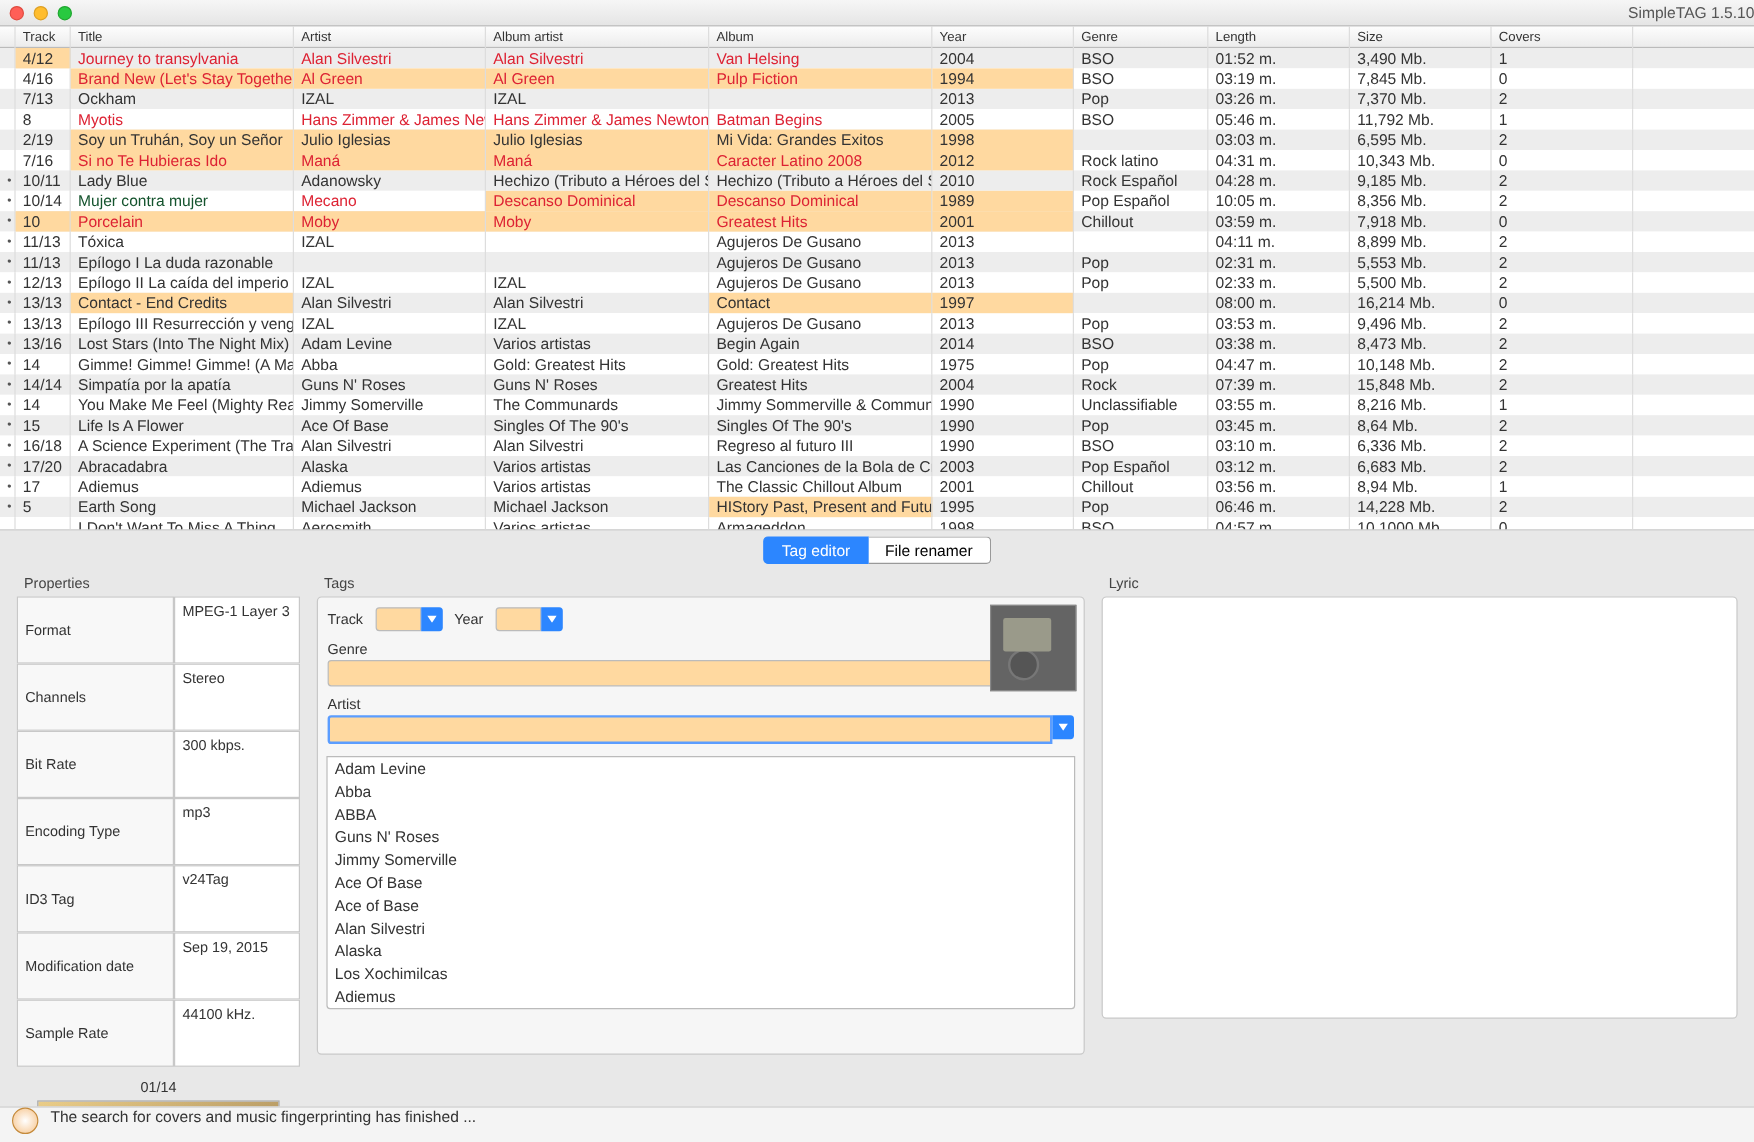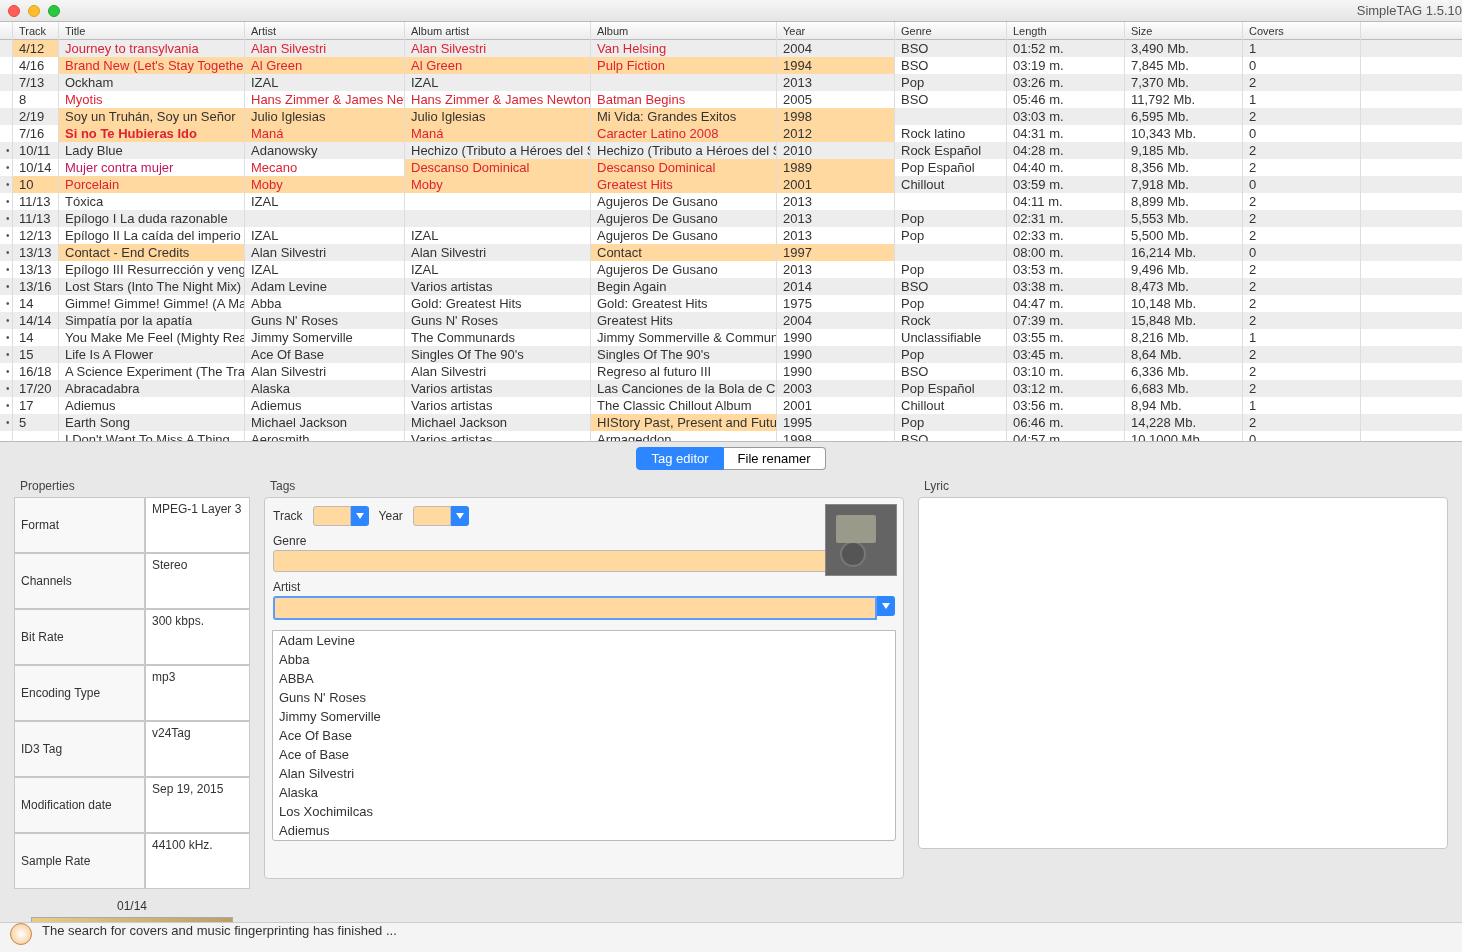--- a/index.html
+++ b/index.html
@@ -175,21 +175,21 @@
         <div class="col c-album hl">Mi Vida: Grandes Exitos</div>
         <div class="col c-year hl">1998</div>
         <div class="col c-genre"></div>
         <div class="col c-length">03:03 m.</div>
         <div class="col c-size">6,595 Mb.</div>
         <div class="col c-covers">2</div>
       </div>
       <div class="row even">
         <div class="col c-dot"></div>
         <div class="col c-track">7/16</div>
-        <div class="col c-title hl" style="color: rgb(221, 34, 51); font-weight: bold;">Si no Te Hubieras Ido</div>
+        <div class="col c-title hl" style="color: rgb(221, 34, 51);">Si no Te Hubieras Ido</div>
         <div class="col c-artist hl" style="color: rgb(221, 34, 51);">Maná</div>
         <div class="col c-albart hl" style="color: rgb(221, 34, 51);">Maná</div>
         <div class="col c-album hl" style="color: rgb(221, 34, 51);">Caracter Latino 2008</div>
         <div class="col c-year hl">2012</div>
         <div class="col c-genre">Rock latino</div>
         <div class="col c-length">04:31 m.</div>
         <div class="col c-size">10,343 Mb.</div>
         <div class="col c-covers">0</div>
       </div>
       <div class="row odd">
@@ -201,27 +201,27 @@
         <div class="col c-album">Hechizo (Tributo a Héroes del Si</div>
         <div class="col c-year">2010</div>
         <div class="col c-genre">Rock Español</div>
         <div class="col c-length">04:28 m.</div>
         <div class="col c-size">9,185 Mb.</div>
         <div class="col c-covers">2</div>
       </div>
       <div class="row even">
         <div class="col c-dot">•</div>
         <div class="col c-track">10/14</div>
-        <div class="col c-title" style="color: #be185d;">Mujer contra mujer</div>
+        <div class="col c-title" style="color: #14532d;">Mujer contra mujer</div>
         <div class="col c-artist" style="color: rgb(221, 34, 51);">Mecano</div>
         <div class="col c-albart hl" style="color: rgb(221, 34, 51);">Descanso Dominical</div>
         <div class="col c-album hl" style="color: rgb(221, 34, 51);">Descanso Dominical</div>
         <div class="col c-year hl">1989</div>
         <div class="col c-genre">Pop Español</div>
-        <div class="col c-length">04:40 m.</div>
+        <div class="col c-length">10:05 m.</div>
         <div class="col c-size">8,356 Mb.</div>
         <div class="col c-covers">2</div>
       </div>
       <div class="row odd">
         <div class="col c-dot">•</div>
         <div class="col c-track hl">10</div>
         <div class="col c-title hl" style="color: rgb(221, 34, 51);">Porcelain</div>
         <div class="col c-artist hl" style="color: rgb(221, 34, 51);">Moby</div>
         <div class="col c-albart hl" style="color: rgb(221, 34, 51);">Moby</div>
         <div class="col c-album hl" style="color: rgb(221, 34, 51);">Greatest Hits</div>

